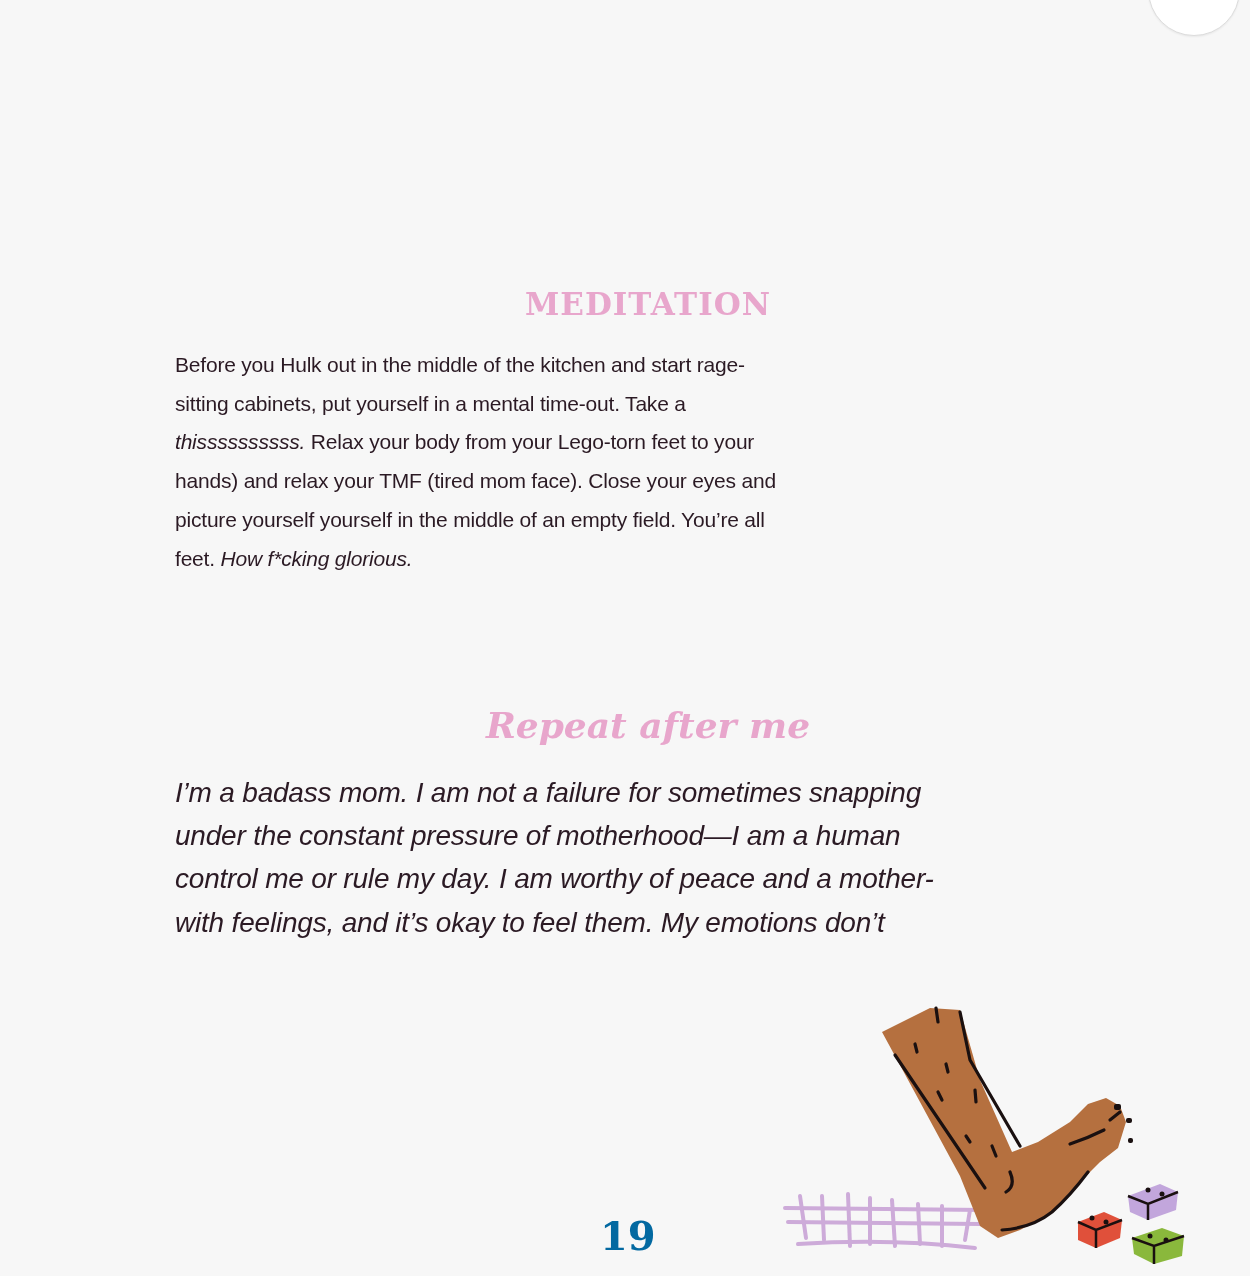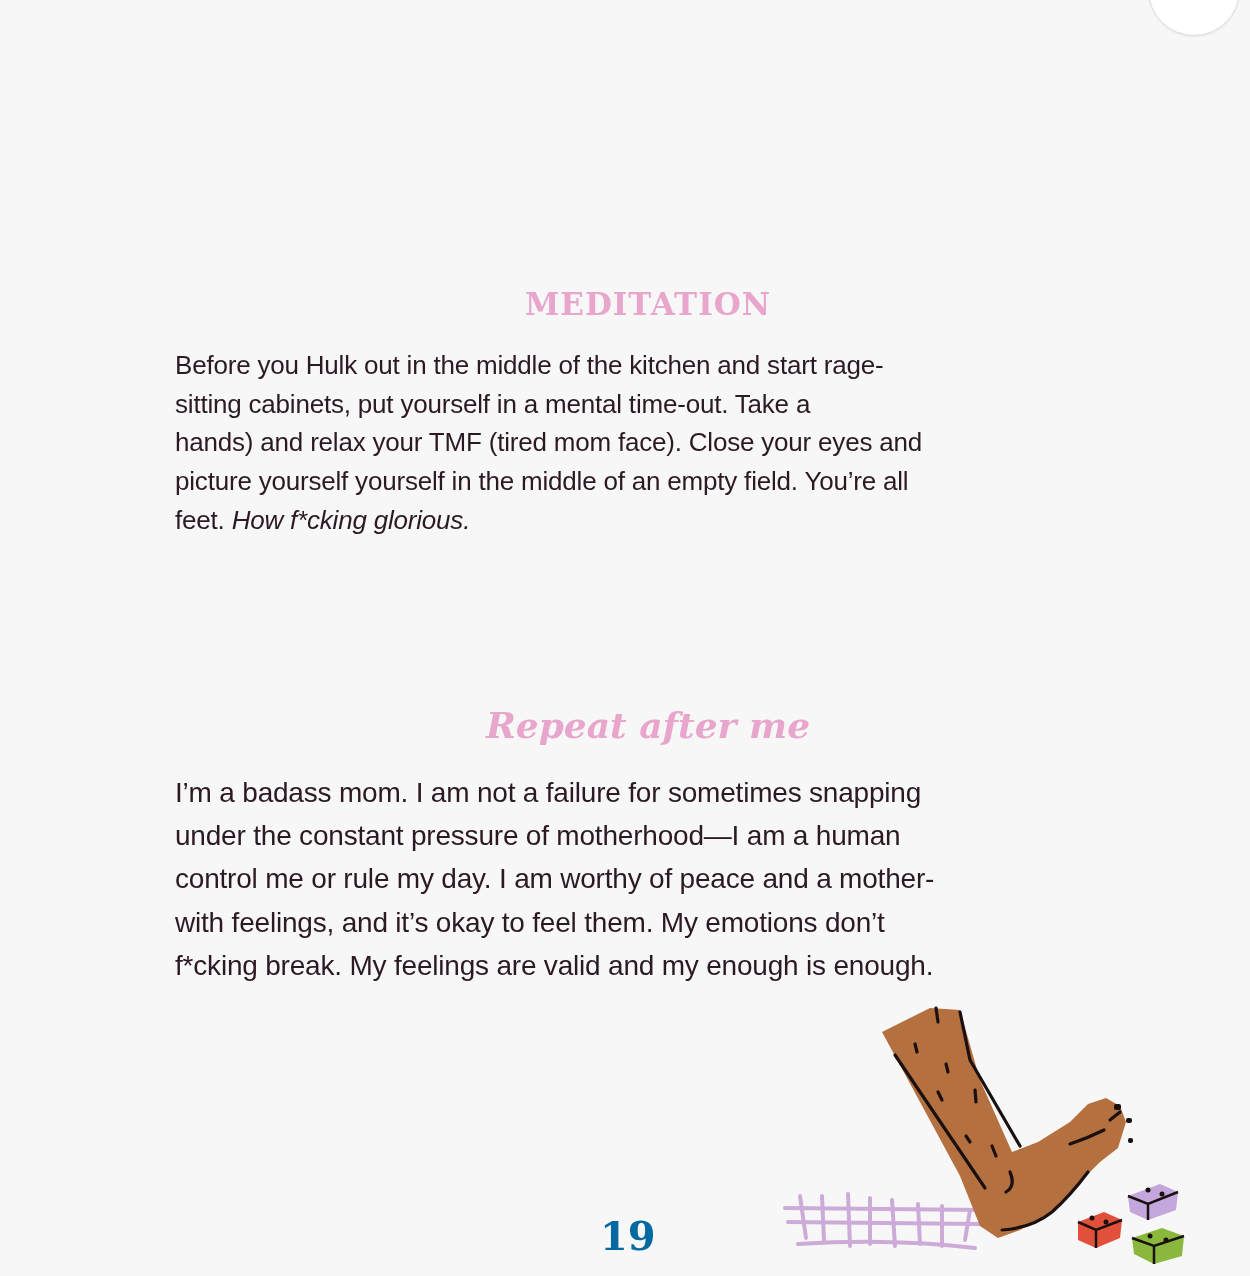--- a/index.html
+++ b/index.html
@@ -43,30 +43,31 @@
     .title-repeat {
       top: 704px;
       font-size: 36px;
       font-style: italic;
       letter-spacing: 0;
     }
     .body-text {
       position: absolute;
       left: 175px;
       width: 940px;
-      font-size: 26px;
+      font-size: 21px;
       line-height: 38.7px;
       color: #2b1a24;
       letter-spacing: -0.2px;
     }
     .meditation-text {
       top: 346px;
     }
     .affirmation-text {
       top: 771px;
+      font-style: italic;
       font-weight: 500;
       line-height: 43.2px;
       font-size: 28px;
     }
     .line { display: block; white-space: nowrap; }
     .em { font-style: italic; }
     .page-number {
       position: absolute;
       left: 600px;
       top: 1212px;
@@ -86,33 +87,33 @@
 </head>
 <body>
 
 <div class="corner-circle"></div>
 
 <div class="section-title title-meditation">MEDITATION</div>
 
 <div class="body-text meditation-text">
   <span class="line"><span>Before you Hulk out in the middle of the kitchen and start rage-</span></span>
   <span class="line"><span>sitting cabinets, put yourself in a mental time-out. Take a</span></span>
+  <span class="line"><span class="em">thissssssssss.</span><span> Relax your body from your Lego-torn feet to your</span></span>
   <span class="line"><span>hands) and relax your TMF (tired mom face). Close your eyes and</span></span>
   <span class="line"><span>picture yourself yourself in the middle of an empty field. You’re all</span></span>
   <span class="line"><span>feet. </span><span class="em">How f*cking glorious.</span></span>
 </div>
 
 <div class="section-title title-repeat">Repeat after me</div>
 
 <div class="body-text affirmation-text">
   <span class="line">I’m a badass mom. I am not a failure for sometimes snapping</span>
   <span class="line">under the constant pressure of motherhood—I am a human</span>
   <span class="line">control me or rule my day. I am worthy of peace and a mother-</span>
   <span class="line">with feelings, and it’s okay to feel them. My emotions don’t</span>
-  <span class="line">f*cking break. My feelings are valid and my enough is enough.</span>
 </div>
 
 <div class="illustration">
   <svg width="440" height="276" viewBox="0 0 440 276" xmlns="http://www.w3.org/2000/svg">
 
     <g stroke="#c9a3d6" stroke-width="4" stroke-linecap="round" fill="none" opacity="0.9">
       <path d="M15 208 L215 210"></path>
       <path d="M18 222 L210 224"></path>
       <path d="M28 244 Q120 238 205 248"></path>
       <path d="M30 196 L36 238"></path>

